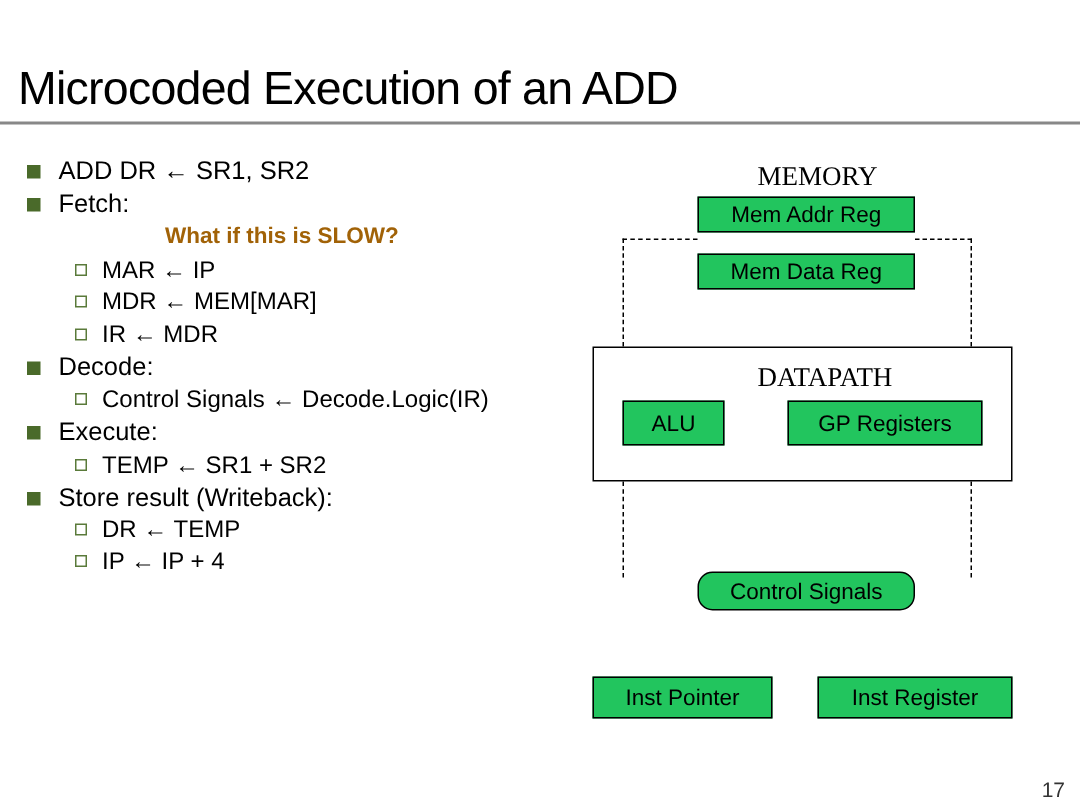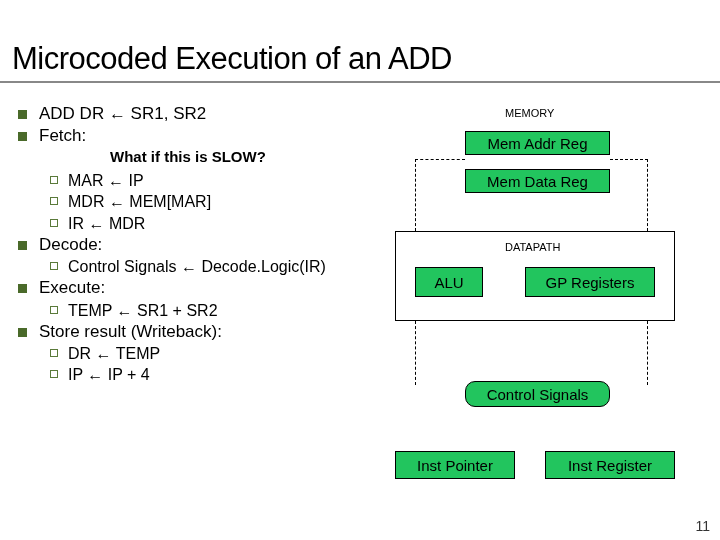--- a/index.html
+++ b/index.html
@@ -55,25 +55,25 @@
   .box {
     position: absolute;
     border: 1.5px solid #000;
     background: #22c55e;
     font-size: 15px;
     display: flex;
     align-items: center;
     justify-content: center;
     font-family: Arial, sans-serif;
   }
-  .lbl { position: absolute; font-size: 11px; font-family: Liberation Sans, sans-serif; }
+  .lbl { position: absolute; font-size: 18px; font-family: Liberation Serif, serif; }
   .annot {
     font-size: 15px;
     font-weight: bold;
-    color: #000000;
+    color: #a16207;
   }
   .pagenum {
     position: absolute;
     bottom: 6px; right: 10px;
     font-size: 14px;
     color: #333;
   }
   
   .dash {
     position: absolute;
@@ -175,13 +175,13 @@
 
     <div class="box" style="left:90px;top:278px;width:145px;height:26px;border-radius:10px;">Control Signals</div>
 
 
     <div class="box" style="left:20px;top:348px;width:120px;height:28px;">Inst Pointer</div>
 
     <div class="box" style="left:170px;top:348px;width:130px;height:28px;">Inst Register</div>
   </div>
 </div>
 
-<div class="pagenum">11</div>
+<div class="pagenum">17</div>
 
 </body></html>

